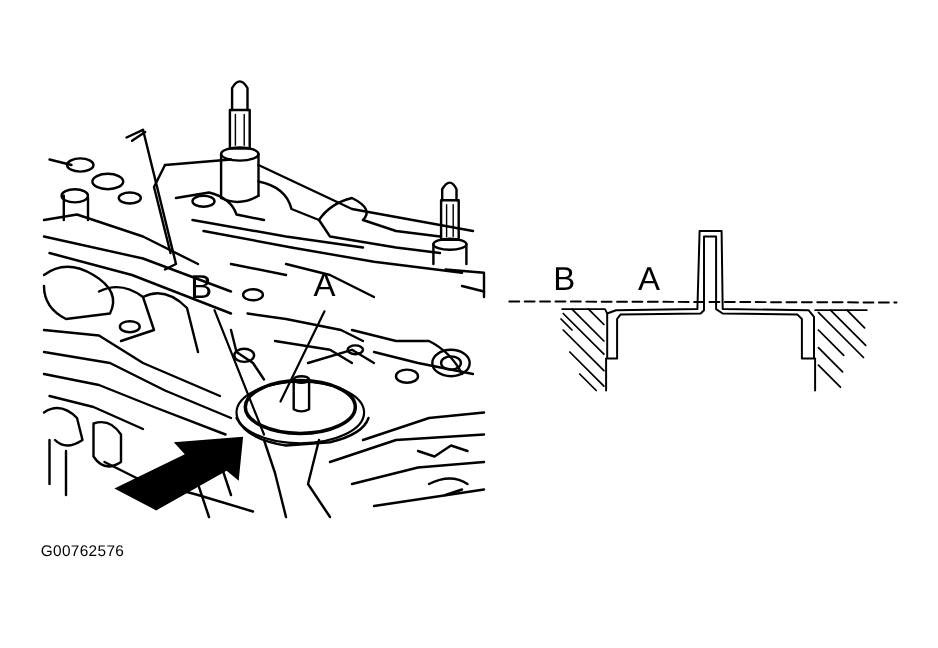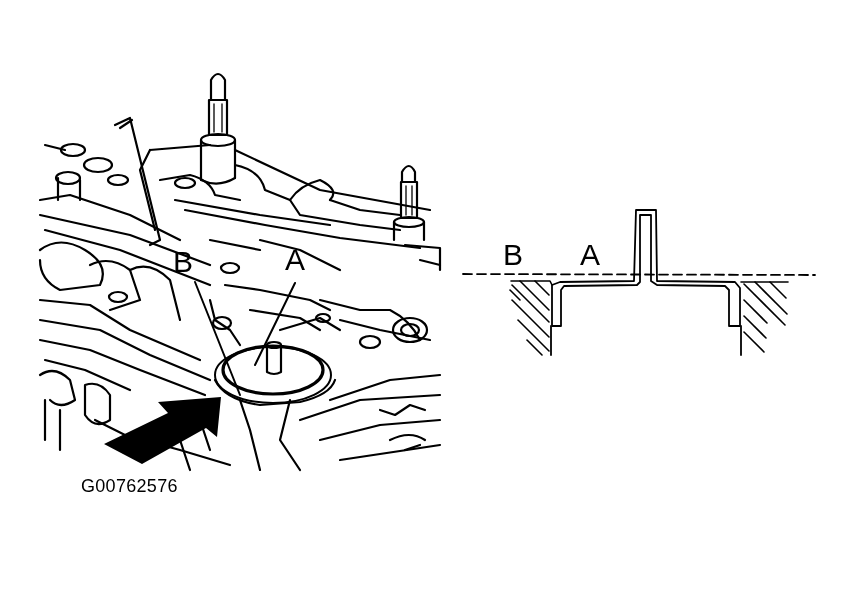--- a/index.html
+++ b/index.html
@@ -1,20 +1,20 @@
 <!DOCTYPE html>
 <html><head>
 <meta charset="utf-8">
 <style>
   html, body { margin: 0; padding: 0; background: #ffffff; }
   body { width: 853px; height: 589px; position: relative; overflow: hidden; font-family: "Liberation Sans", sans-serif; }
   .figure { position: absolute; left: 0; top: 0; width: 853px; height: 589px; }
   .label { position: absolute; font-family: "Liberation Sans", sans-serif; color: #000; line-height: 1; }
   .callout { font-size: 30px; font-weight: normal; }
-  .fig-id { position: absolute; left: 37px; top: 476px; font-size: 18px; font-family: "Liberation Sans", sans-serif; color: #000; letter-spacing: 0.3px; margin-left: 44px; }
+  .fig-id { position: absolute; left: 37px; top: 492px; font-size: 14px; font-family: "Liberation Sans", sans-serif; color: #000; letter-spacing: 0.3px; }
   svg { position: absolute; left: 0; top: 0; }
 </style>
 </head>
 <body>
 
 <div class="figure">
 
   <svg width="853" height="589" viewBox="0 0 853 589">
     <g fill="none" stroke="#000" stroke-width="2.2" stroke-linecap="round" stroke-linejoin="round">
 

